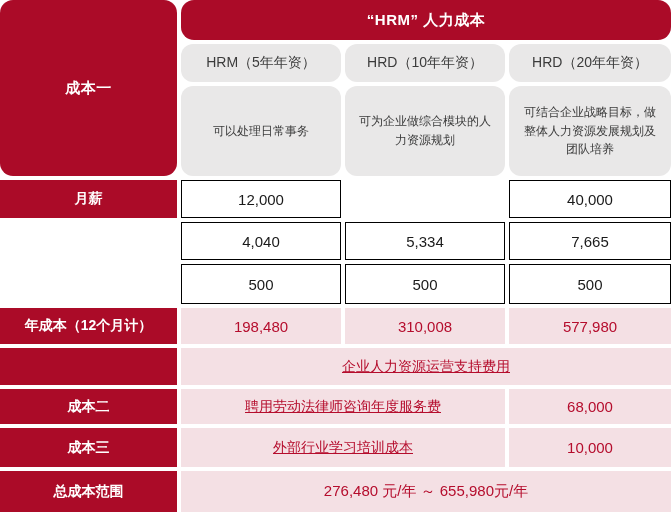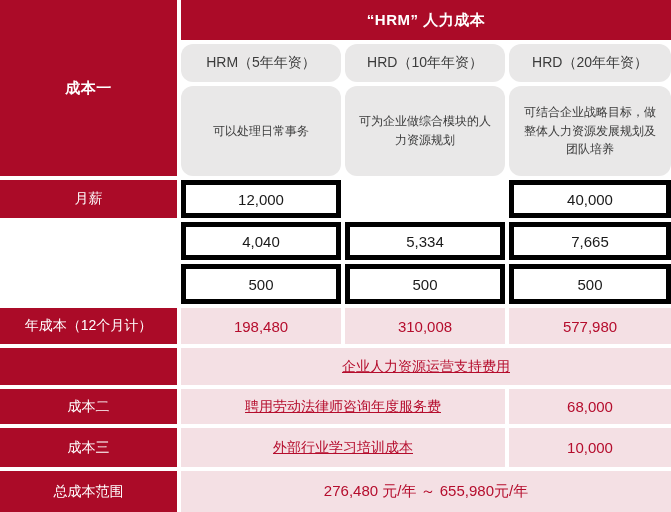--- a/index.html
+++ b/index.html
@@ -11,25 +11,25 @@
     grid-template-rows:40px 38px 90px 38px 38px 40px 36px 37px 35px 39px 41px;
     column-gap:4px;row-gap:4px;
     background:#ffffff;
     box-sizing:border-box;
   }
   .cell{
     display:flex;align-items:center;justify-content:center;
     text-align:center;box-sizing:border-box;
     overflow:hidden;
   }
-  .red{background:var(--red,#AB0B28);color:#ffffff;font-size:15px;}
+  .red{background:var(--red,#AB0B28);color:#ffffff;font-size:15px;font-weight:bold;}
   .gray{background:var(--gray,#E9E8E8);color:#3b3b3b;border-radius:12px;}
-  .white{background:#ffffff;color:#1a1a1a;font-size:15px;border:5px solid #000000;}
+  .white{background:#ffffff;color:#1a1a1a;font-size:15px;border:1px solid #000000;}
   .pink{background:var(--pink,#F4E0E4);color:var(--red_text,#B50D2D);font-size:15px;}
-  .title{font-weight:bold;font-size:15px;letter-spacing:.5px;}
+  .title{font-weight:bold;font-size:15px;letter-spacing:.5px;border-radius:13px;}
   .subhead{font-size:14px;}
   .desc{font-size:12px;line-height:1.55;padding:4px 10px;}
   .label{font-size:14px;}
   .pinktext{font-size:14px;text-decoration:underline;}
   
   .c1{grid-column:1}.c2{grid-column:2}.c3{grid-column:3}.c4{grid-column:4}
   .span234{grid-column:2/5}.span23{grid-column:2/4}
   
   .r1{grid-row:1}.r2{grid-row:2}.r3{grid-row:3}.r4{grid-row:4}.r5{grid-row:5}
   .r6{grid-row:6}.r7{grid-row:7}.r8{grid-row:8}.r9{grid-row:9}.r10{grid-row:10}.r11{grid-row:11}

